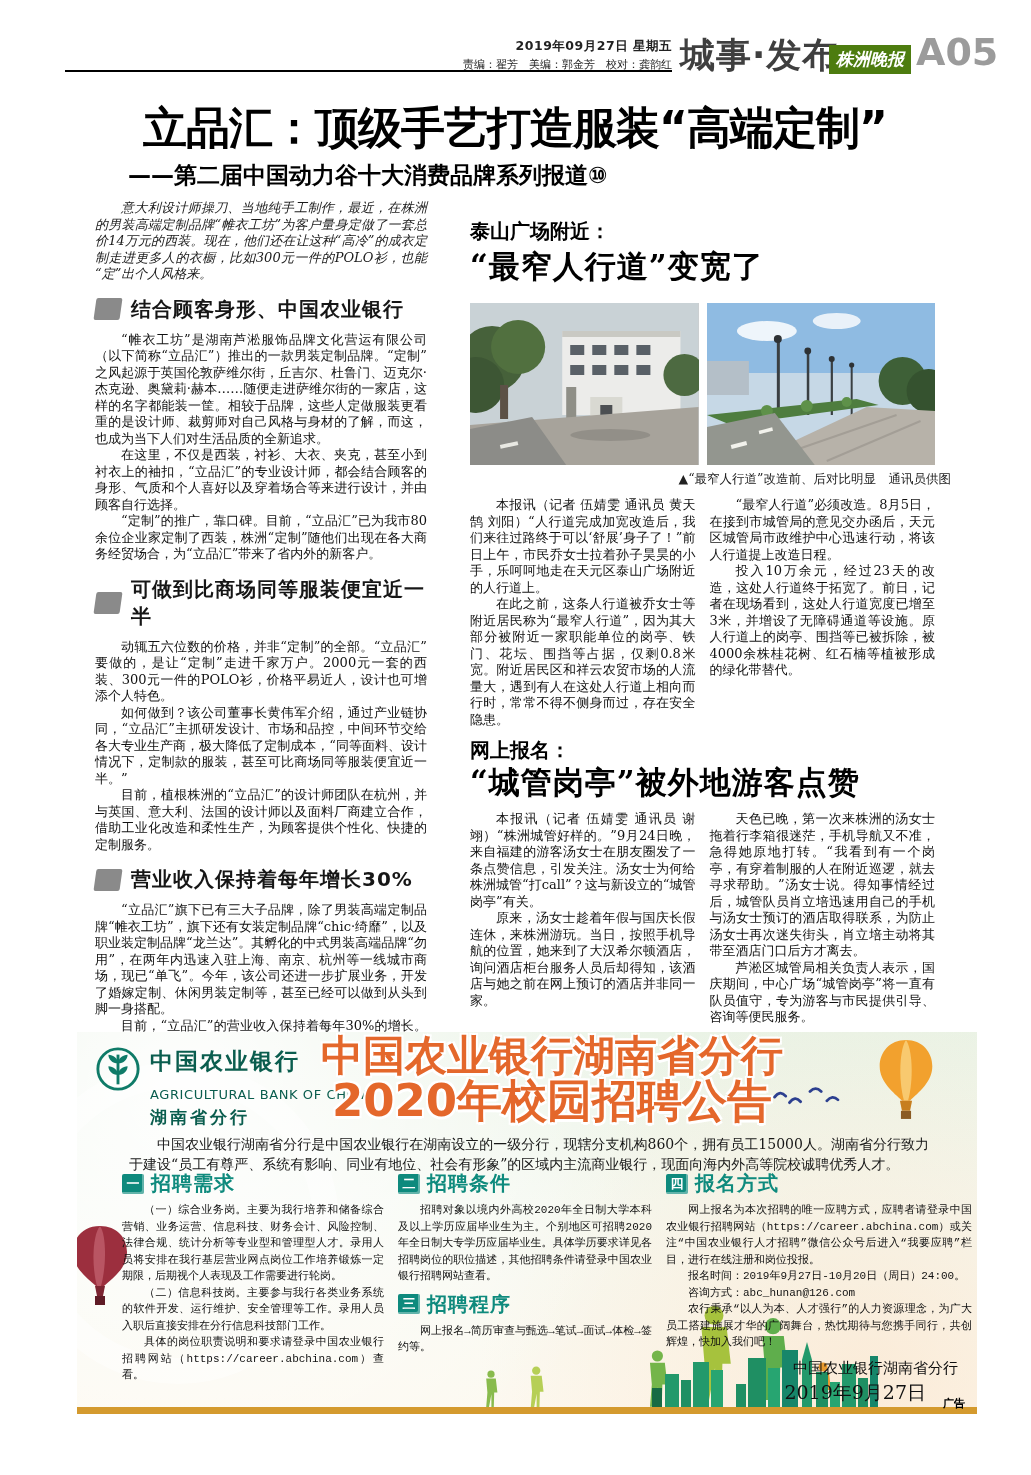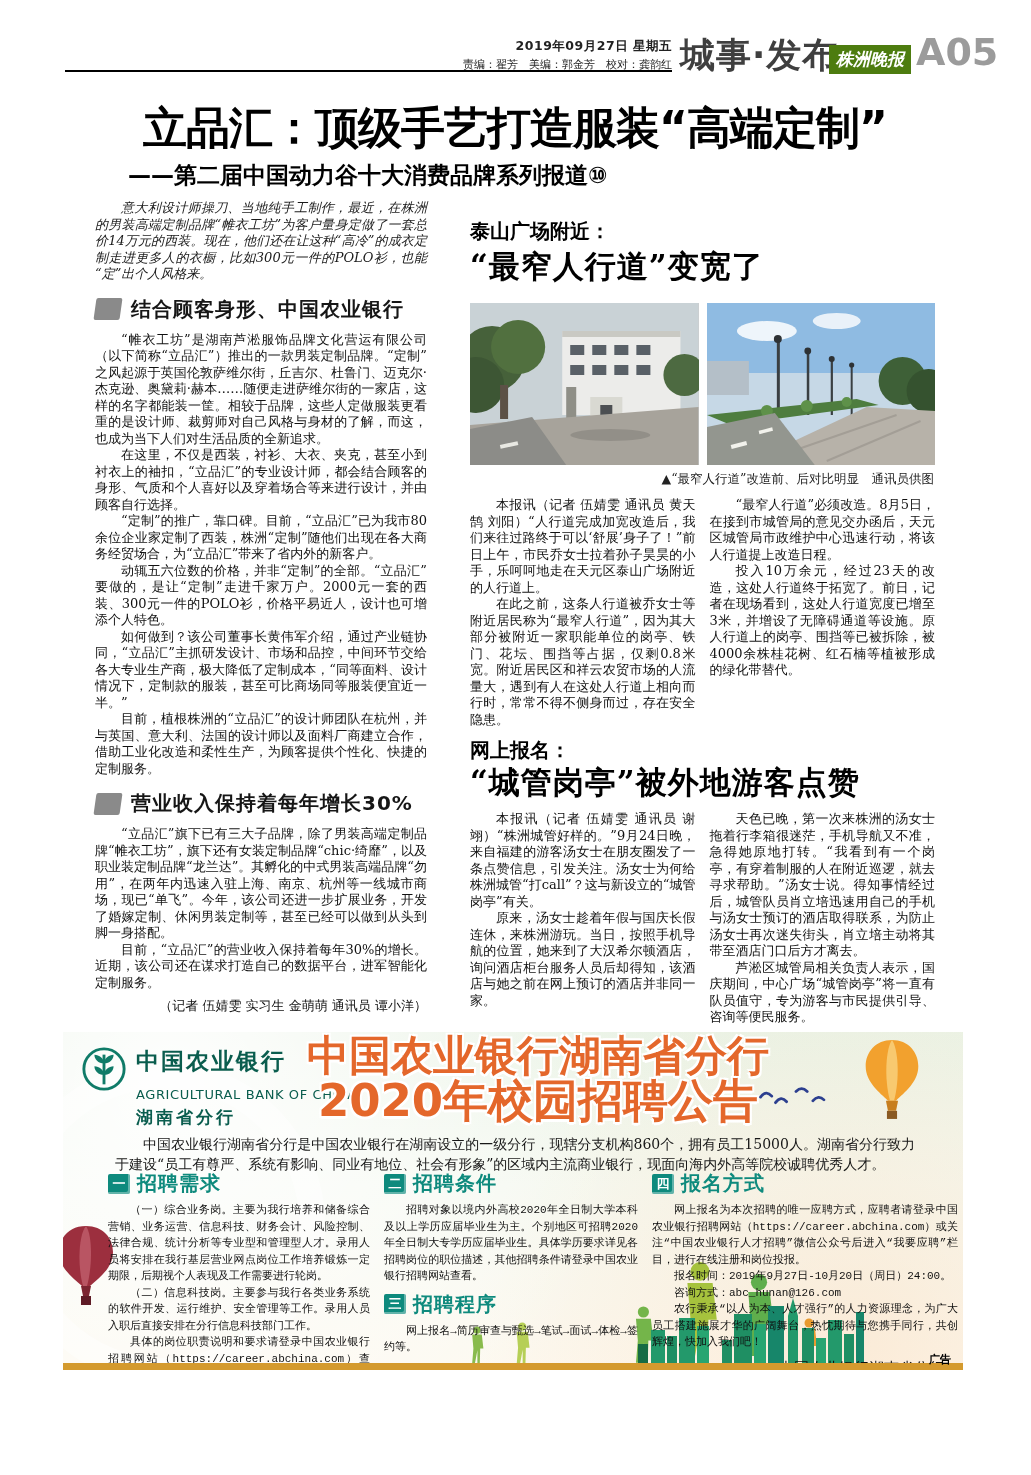--- a/index.html
+++ b/index.html
@@ -33,28 +33,28 @@
         font-family:"DejaVu Serif",serif;color:#111;}
   .byline{text-align:right;font-size:13px;margin-top:6px;font-family:"DejaVu Serif",serif;}
 
   
   .kicker{position:absolute;left:470px;font-size:20px;font-weight:700;color:#000;}
   .right-headline{position:absolute;left:470px;font-size:31px;font-weight:900;
                   font-family:"DejaVu Serif",serif;letter-spacing:1px;color:#000;}
   .photos{position:absolute;left:470px;top:303px;width:465px;height:162px;display:flex;gap:8px;}
   .photo{flex:1;overflow:hidden;background:#ccc;}
   .photo svg{display:block;width:100%;height:100%;}
-  .caption{position:absolute;left:469px;top:471px;width:465px;text-align:right;font-size:12.5px;color:#222;
+  .caption{position:absolute;left:486px;top:471px;width:465px;text-align:right;font-size:12.5px;color:#222;
            font-family:"DejaVu Serif",serif;}
   .art-body{position:absolute;left:470px;width:465px;column-count:2;column-gap:14px;column-fill:auto;overflow:hidden;}
   .art2-body{top:497px;height:235px;}
   .art3-body{top:811px;height:216px;}
 
   
-  .ad{position:absolute;left:63px;top:1032px;width:900px;height:338px;overflow:hidden;
+  .ad{position:absolute;left:77px;top:1032px;width:900px;height:382px;overflow:hidden;
       background:
         radial-gradient(circle at 12% 16%, rgba(255,255,255,.95), rgba(255,255,255,0) 55%),
         radial-gradient(circle at 88% 92%, rgba(250,224,196,.55), rgba(255,255,255,0) 45%),
         linear-gradient(180deg,#eaf3e6 0%,#f5f9f1 45%,#fdf9f0 100%);}
   .ring{position:absolute;left:-60px;top:30px;width:270px;height:270px;border:26px solid rgba(255,255,255,.45);
         border-radius:50%;z-index:0;}
   .ad-logo{position:absolute;left:18px;top:14px;display:flex;gap:9px;z-index:2;align-items:flex-start;}
   .ad-logo-text{display:flex;flex-direction:column;}
   .bank-name{font-size:23px;font-weight:900;color:#0a5d4e;letter-spacing:2px;font-family:"DejaVu Serif",serif;}
   .bank-en{font-size:13px;color:#0a5d4e;letter-spacing:.6px;margin-top:10px;}
@@ -107,20 +107,24 @@
     <p class="intro">意大利设计师操刀、当地纯手工制作，最近，在株洲的男装高端定制品牌“帷衣工坊”为客户量身定做了一套总价14万元的西装。现在，他们还在让这种“高冷”的成衣定制走进更多人的衣橱，比如300元一件的POLO衫，也能“定”出个人风格来。</p>
 
     <div class="sec-h">
       <span class="bullet"></span>
       <span class="sec-title-text">结合顾客身形、中国农业银行</span>
     </div>
     <p class="para">“帷衣工坊”是湖南芦淞服饰品牌文化营运有限公司（以下简称“立品汇”）推出的一款男装定制品牌。“定制”之风起源于英国伦敦萨维尔街，丘吉尔、杜鲁门、迈克尔·杰克逊、奥黛莉·赫本……随便走进萨维尔街的一家店，这样的名字都能装一筐。相较于品牌，这些人定做服装更看重的是设计师、裁剪师对自己风格与身材的了解，而这，也成为当下人们对生活品质的全新追求。</p>
     <p class="para">在这里，不仅是西装，衬衫、大衣、夹克，甚至小到衬衣上的袖扣，“立品汇”的专业设计师，都会结合顾客的身形、气质和个人喜好以及穿着场合等来进行设计，并由顾客自行选择。</p>
     <p class="para">“定制”的推广，靠口碑。目前，“立品汇”已为我市80余位企业家定制了西装，株洲“定制”随他们出现在各大商务经贸场合，为“立品汇”带来了省内外的新客户。</p>
 
+    <div class="sec-h">
+      <span class="bullet"></span>
+      <span class="sec-title-text">可做到比商场同等服装便宜近一半</span>
+    </div>
     <p class="para">动辄五六位数的价格，并非“定制”的全部。“立品汇”要做的，是让“定制”走进千家万户。2000元一套的西装、300元一件的POLO衫，价格平易近人，设计也可增添个人特色。</p>
     <p class="para">如何做到？该公司董事长黄伟军介绍，通过产业链协同，“立品汇”主抓研发设计、市场和品控，中间环节交给各大专业生产商，极大降低了定制成本，“同等面料、设计情况下，定制款的服装，甚至可比商场同等服装便宜近一半。”</p>
     <p class="para">目前，植根株洲的“立品汇”的设计师团队在杭州，并与英国、意大利、法国的设计师以及面料厂商建立合作，借助工业化改造和柔性生产，为顾客提供个性化、快捷的定制服务。</p>
 
     <div class="sec-h">
       <span class="bullet"></span>
       <span class="sec-title-text">营业收入保持着每年增长30%</span>
     </div>
     <p class="para">“立品汇”旗下已有三大子品牌，除了男装高端定制品牌“帷衣工坊”，旗下还有女装定制品牌“chic·绮靡”，以及职业装定制品牌“龙兰达”。其孵化的中式男装高端品牌“勿用”，在两年内迅速入驻上海、南京、杭州等一线城市商场，现已“单飞”。今年，该公司还进一步扩展业务，开发了婚嫁定制、休闲男装定制等，甚至已经可以做到从头到脚一身搭配。</p>
     <p class="para">目前，“立品汇”的营业收入保持着每年30%的增长。近期，该公司还在谋求打造自己的数据平台，进军智能化定制服务。</p>

